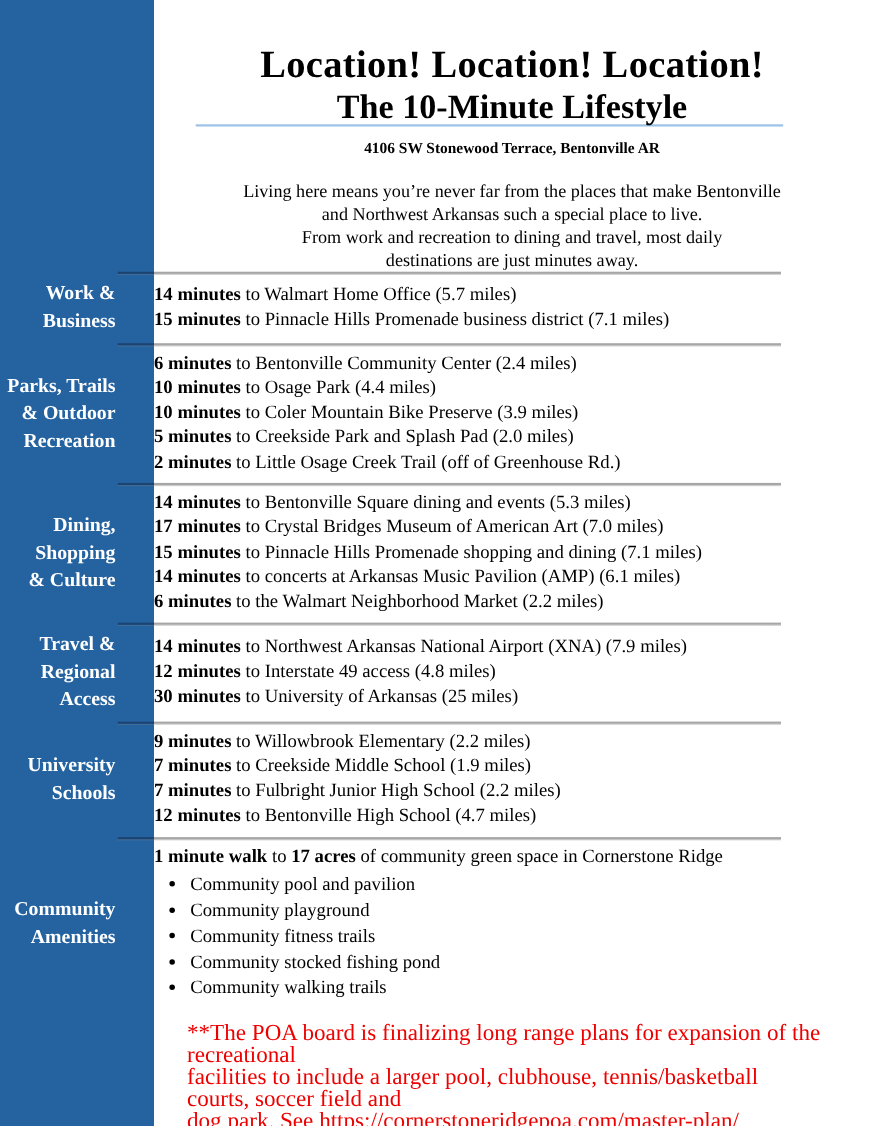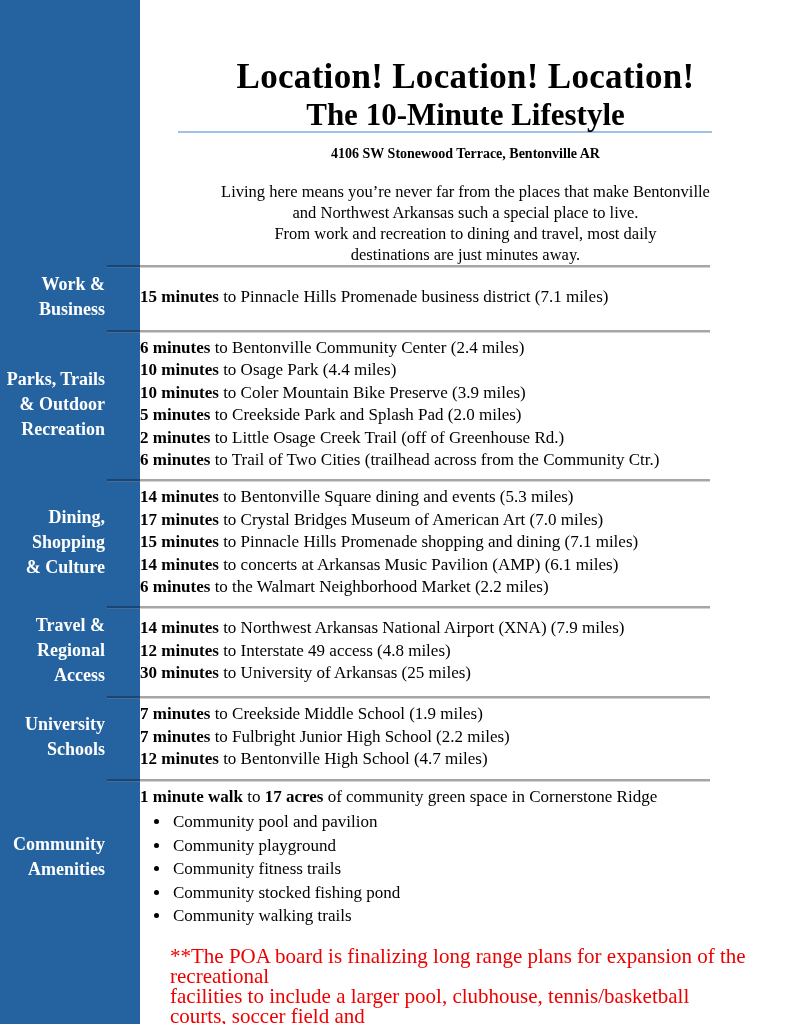--- a/index.html
+++ b/index.html
@@ -11,21 +11,21 @@
     --text-black:#000000;
     --label-white:#FFFFFF;
   }
   html,body{margin:0;padding:0;background:#e8e8e8;}
   .page{
     position:relative;width:791px;height:1024px;margin:0 auto;
     background:#ffffff;overflow:hidden;color:var(--text-black);
     font-family:"Liberation Serif","DejaVu Serif",serif;
   }
   .sidebar{position:absolute;left:0;top:0;width:140px;height:1024px;background:var(--sidebar-blue);}
-  .header{position:relative;margin-left:140px;padding-top:58px;text-align:center;}
+  .header{position:relative;margin-left:140px;padding-top:40px;text-align:center;}
   .title{font-size:35px;line-height:38px;font-weight:bold;letter-spacing:.3px;}
   .subtitle{font-size:31px;line-height:28px;font-weight:bold;margin-top:5px;}
   .underline{height:2px;background:var(--underline-blue);margin:2px 0 0 38px;width:534px;}
   .address{font-size:14px;line-height:27px;font-weight:bold;margin-top:7px;}
   .intro{font-size:16.5px;line-height:21px;margin-top:14px;}
   .sections{position:relative;}
   .section{position:relative;padding:7px 0 8px 0;}
   .sep{
     position:absolute;top:0;left:107px;width:603px;height:2px;
     background:linear-gradient(90deg,var(--separator-navy) 0px,var(--separator-navy) 33px,var(--separator-gray) 33px,var(--separator-gray) 100%);
@@ -67,39 +67,39 @@
 
   <div class="sections">
       <div class="section">
         <div class="sep"></div>
         <div class="row">
           <div class="label">
             <div>Work &amp;</div>
             <div>Business</div>
           </div>
           <div class="items">
+            <div class="item"><b>14 minutes</b><span> to Walmart Home Office (5.7 miles)</span></div>
             <div class="item"><b>15 minutes</b><span> to Pinnacle Hills Promenade business district (7.1 miles)</span></div>
           </div>
         </div>
       </div>
       <div class="section">
         <div class="sep"></div>
         <div class="row">
           <div class="label">
             <div>Parks, Trails</div>
             <div>&amp; Outdoor</div>
             <div>Recreation</div>
           </div>
           <div class="items">
             <div class="item"><b>6 minutes</b><span> to Bentonville Community Center (2.4 miles)</span></div>
             <div class="item"><b>10 minutes</b><span> to Osage Park (4.4 miles)</span></div>
             <div class="item"><b>10 minutes</b><span> to Coler Mountain Bike Preserve (3.9 miles)</span></div>
             <div class="item"><b>5 minutes</b><span> to Creekside Park and Splash Pad (2.0 miles)</span></div>
             <div class="item"><b>2 minutes</b><span> to Little Osage Creek Trail (off of Greenhouse Rd.)</span></div>
-            <div class="item"><b>6 minutes</b><span> to Trail of Two Cities (trailhead across from the Community Ctr.)</span></div>
           </div>
         </div>
       </div>
       <div class="section">
         <div class="sep"></div>
         <div class="row">
           <div class="label">
             <div>Dining,</div>
             <div>Shopping</div>
             <div>&amp; Culture</div>
@@ -129,20 +129,21 @@
         </div>
       </div>
       <div class="section">
         <div class="sep"></div>
         <div class="row">
           <div class="label">
             <div>University</div>
             <div>Schools</div>
           </div>
           <div class="items">
+            <div class="item"><b>9 minutes</b><span> to Willowbrook Elementary (2.2 miles)</span></div>
             <div class="item"><b>7 minutes</b><span> to Creekside Middle School (1.9 miles)</span></div>
             <div class="item"><b>7 minutes</b><span> to Fulbright Junior High School (2.2 miles)</span></div>
             <div class="item"><b>12 minutes</b><span> to Bentonville High School (4.7 miles)</span></div>
           </div>
         </div>
       </div>
       <div class="section">
         <div class="sep"></div>
         <div class="row">
           <div class="label">

